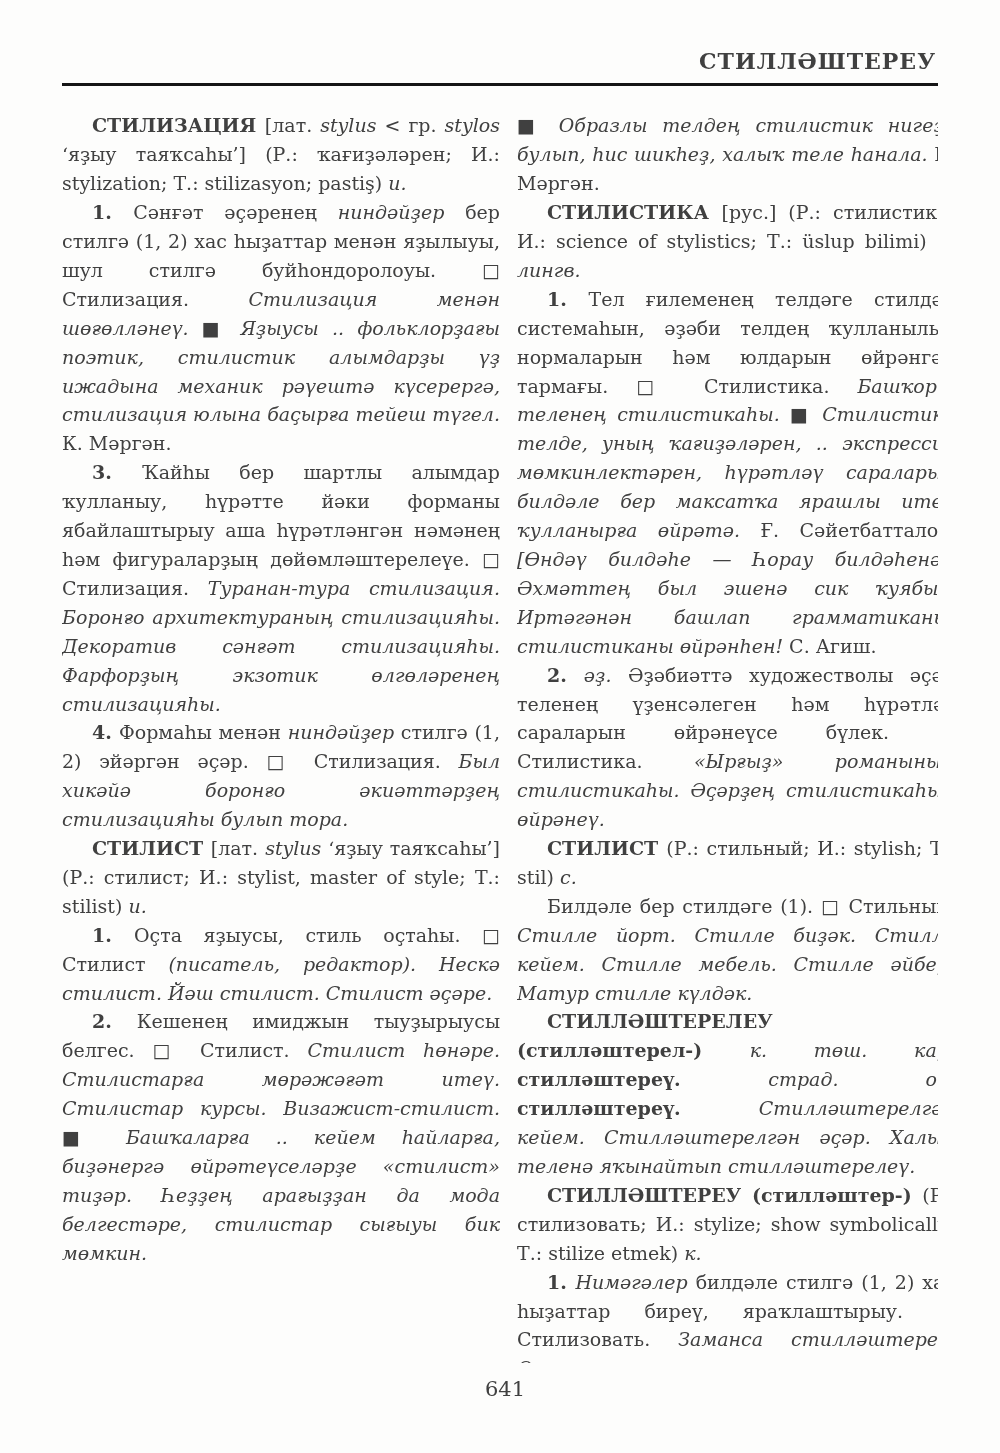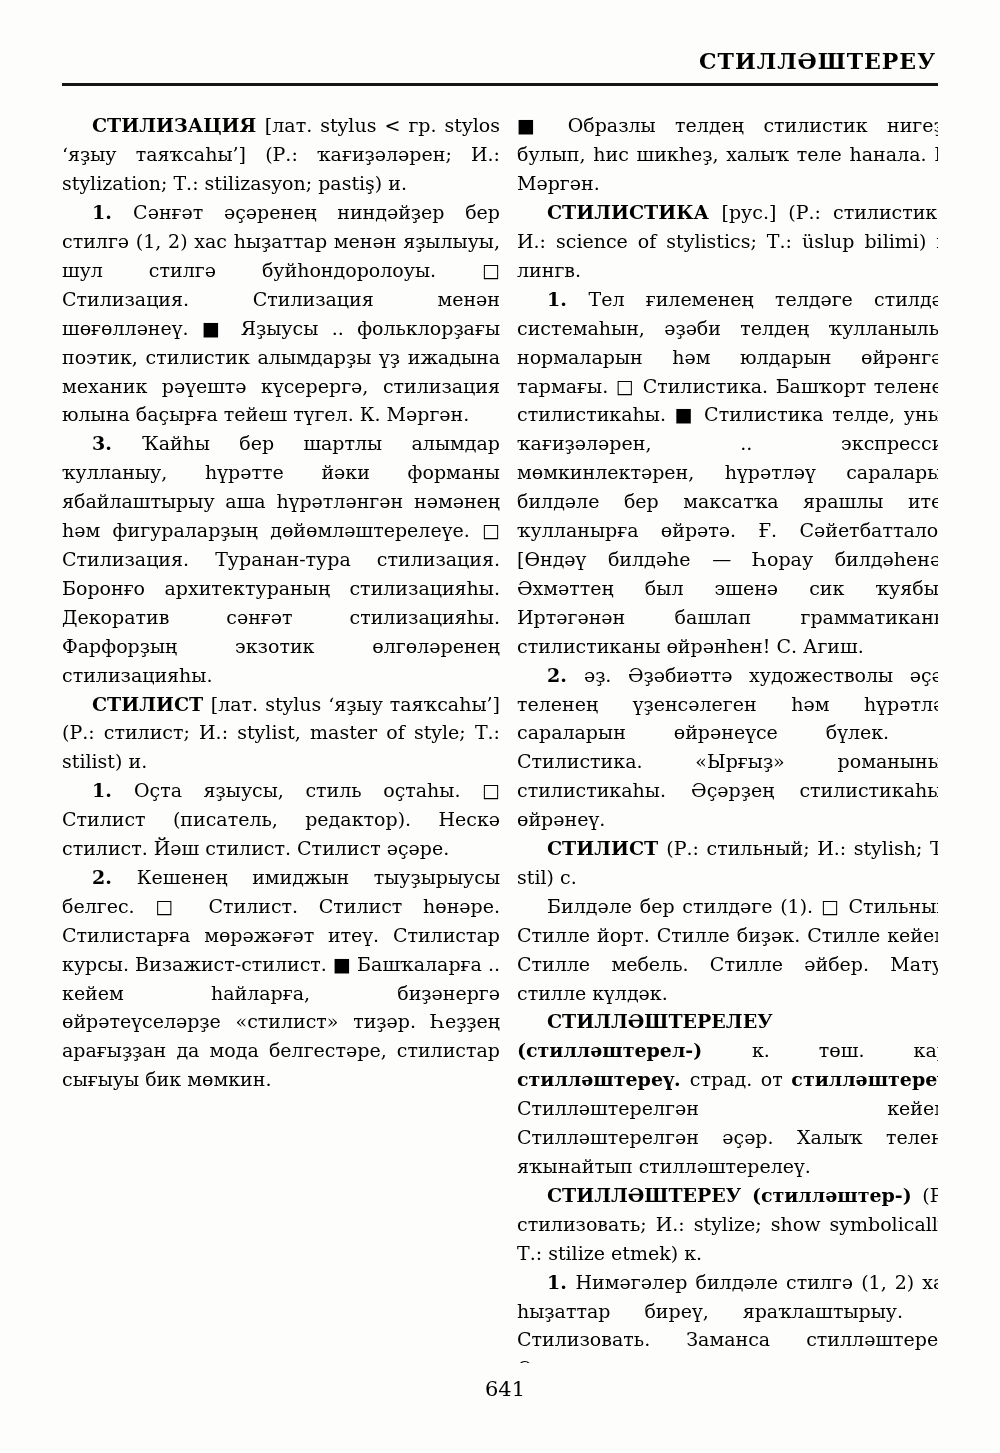--- a/index.html
+++ b/index.html
@@ -2,21 +2,21 @@
 <html><head>
 <meta charset="utf-8">
 <style>
   html, body { margin: 0; padding: 0; background: #e8e8e8; }
   .page {
     position: relative;
     width: 1000px;
     height: 1453px;
     margin: 0 auto;
     background: #fdfdfc;
-    color: #000000;
+    color: #404040;
     font-family: "DejaVu Serif", "Liberation Serif", serif;
     box-sizing: border-box;
     padding: 48px 62px 0 62px;
     overflow: hidden;
   }
   .running-head {
     text-align: right;
     font-weight: bold;
     font-size: 22px;
     letter-spacing: 1px;
@@ -39,21 +39,21 @@
     width: 438px;
     flex: 0 0 438px;
     text-align: justify;
     font-size: 19px;
     line-height: 28.9px;
     overflow: hidden;
   }
   p.para { margin: 0; padding: 0; }
   p.para.indent { text-indent: 30px; }
   .b { font-weight: bold; font-style: normal; }
-  .i { }
+  .i { font-style: italic; }
   .r { font-style: normal; }
   .footer {
     position: absolute;
     bottom: 52px;
     left: 72px;
     right: 62px;
     text-align: center;
     font-size: 21px;
   }
 </style>
@@ -62,20 +62,21 @@
 
 <div class="page">
   <div class="running-head">СТИЛЛӘШТЕРЕУ</div>
   <div class="rule"></div>
 
   <div class="cols">
     <div class="col" id="col-left">
         <p class="para indent"><span class="b">СТИЛИЗАЦИЯ </span><span class="r">[лат. </span><span class="i">stylus</span><span class="r"> &lt; гр. </span><span class="i">stylos</span><span class="r"> ‘яҙыу таяҡсаһы’] (Р.: ҡағиҙәләрен; И.: stylization; Т.: stilizasyon; pastiş) </span><span class="i">и.</span></p>
         <p class="para indent"><span class="b">1. </span><span class="r">Сәнғәт әҫәренең </span><span class="i">ниндәйҙер</span><span class="r"> бер стилгә (1, 2) хас һыҙаттар менән яҙылыуы, шул стилгә буйһондоролоуы. □ Стилизация. </span><span class="i">Стилизация менән шөғөлләнеү.</span><span class="r"> ■ </span><span class="i">Яҙыусы .. фольклорҙағы поэтик, стилистик алымдарҙы үҙ ижадына механик рәүештә күсерергә, стилизация юлына баҫырға тейеш түгел.</span><span class="r"> К. Мәргән.</span></p>
         <p class="para indent"><span class="b">3. </span><span class="r">Ҡайһы бер шартлы алымдар ҡулланыу, һүрәтте йәки форманы ябайлаштырыу аша һүрәтләнгән нәмәнең һәм фигураларҙың дөйөмләштерелеүе. □ Стилизация. </span><span class="i">Туранан-тура стилизация. Боронғо архитектураның стилизацияһы. Декоратив сәнғәт стилизацияһы. Фарфорҙың экзотик өлгөләренең стилизацияһы.</span></p>
+        <p class="para indent"><span class="b">4. </span><span class="r">Формаһы менән </span><span class="i">ниндәйҙер</span><span class="r"> стилгә (1, 2) эйәргән әҫәр. □ Стилизация. </span><span class="i">Был хикәйә боронғо әкиәттәрҙең стилизацияһы булып тора.</span></p>
         <p class="para indent"><span class="b">СТИЛИСТ </span><span class="r">[лат. </span><span class="i">stylus</span><span class="r"> ‘яҙыу таяҡсаһы’] (Р.: стилист; И.: stylist, master of style; Т.: stilist) </span><span class="i">и.</span></p>
         <p class="para indent"><span class="b">1. </span><span class="r">Оҫта яҙыусы, стиль оҫтаһы. □ Стилист </span><span class="i">(писатель, редактор). Нескә стилист. Йәш стилист. Стилист әҫәре.</span></p>
         <p class="para indent"><span class="b">2. </span><span class="r">Кешенең имиджын тыуҙырыусы белгес. □ Стилист. </span><span class="i">Стилист һөнәре. Стилистарға мөрәжәғәт итеү. Стилистар курсы. Визажист-стилист.</span><span class="r"> ■ </span><span class="i">Башҡаларға .. кейем һайларға, биҙәнергә өйрәтеүселәрҙе «стилист» тиҙәр. Һеҙҙең арағыҙҙан да мода белгестәре, стилистар сығыуы бик мөмкин.</span></p>
       </div>
     <div class="col" id="col-right">
         <p class="para"><span class="r">■ </span><span class="i">Образлы телдең стилистик нигеҙе булып, һис шикһеҙ, халыҡ теле һанала.</span><span class="r"> К. Мәргән.</span></p>
         <p class="para indent"><span class="b">СТИЛИСТИКА </span><span class="r">[рус.] (Р.: стилистика; И.: science of stylistics; Т.: üslup bilimi) </span><span class="i">и. лингв.</span></p>
         <p class="para indent"><span class="b">1. </span><span class="r">Тел ғилеменең телдәге стилдәр системаһын, әҙәби телдең ҡулланылыу нормаларын һәм юлдарын өйрәнгән тармағы. □ Стилистика. </span><span class="i">Башҡорт теленең стилистикаһы.</span><span class="r"> ■ </span><span class="i">Стилистика телде, уның ҡағиҙәләрен, .. экспрессив мөмкинлектәрен, һүрәтләү сараларын билдәле бер максатҡа ярашлы итеп ҡулланырға өйрәтә.</span><span class="r"> Ғ. Сәйетбатталов. </span><span class="i">[Өндәү билдәһе — Һорау билдәһенә:] Әхмәттең был эшенә сик ҡуябыҙ. Иртәгәнән башлап грамматиканы, стилистиканы өйрәнһен!</span><span class="r"> С. Агиш.</span></p>
         <p class="para indent"><span class="b">2. </span><span class="i">әҙ. </span><span class="r">Әҙәбиәттә художестволы әҫәр теленең үҙенсәлеген һәм һүрәтләү сараларын өйрәнеүсе бүлек. □ Стилистика. </span><span class="i">«Ырғыҙ» романының стилистикаһы. Әҫәрҙең стилистикаһын өйрәнеү.</span></p>
         <p class="para indent"><span class="b">СТИЛИСТ </span><span class="r">(Р.: стильный; И.: stylish; Т.: stil) </span><span class="i">с.</span></p>

